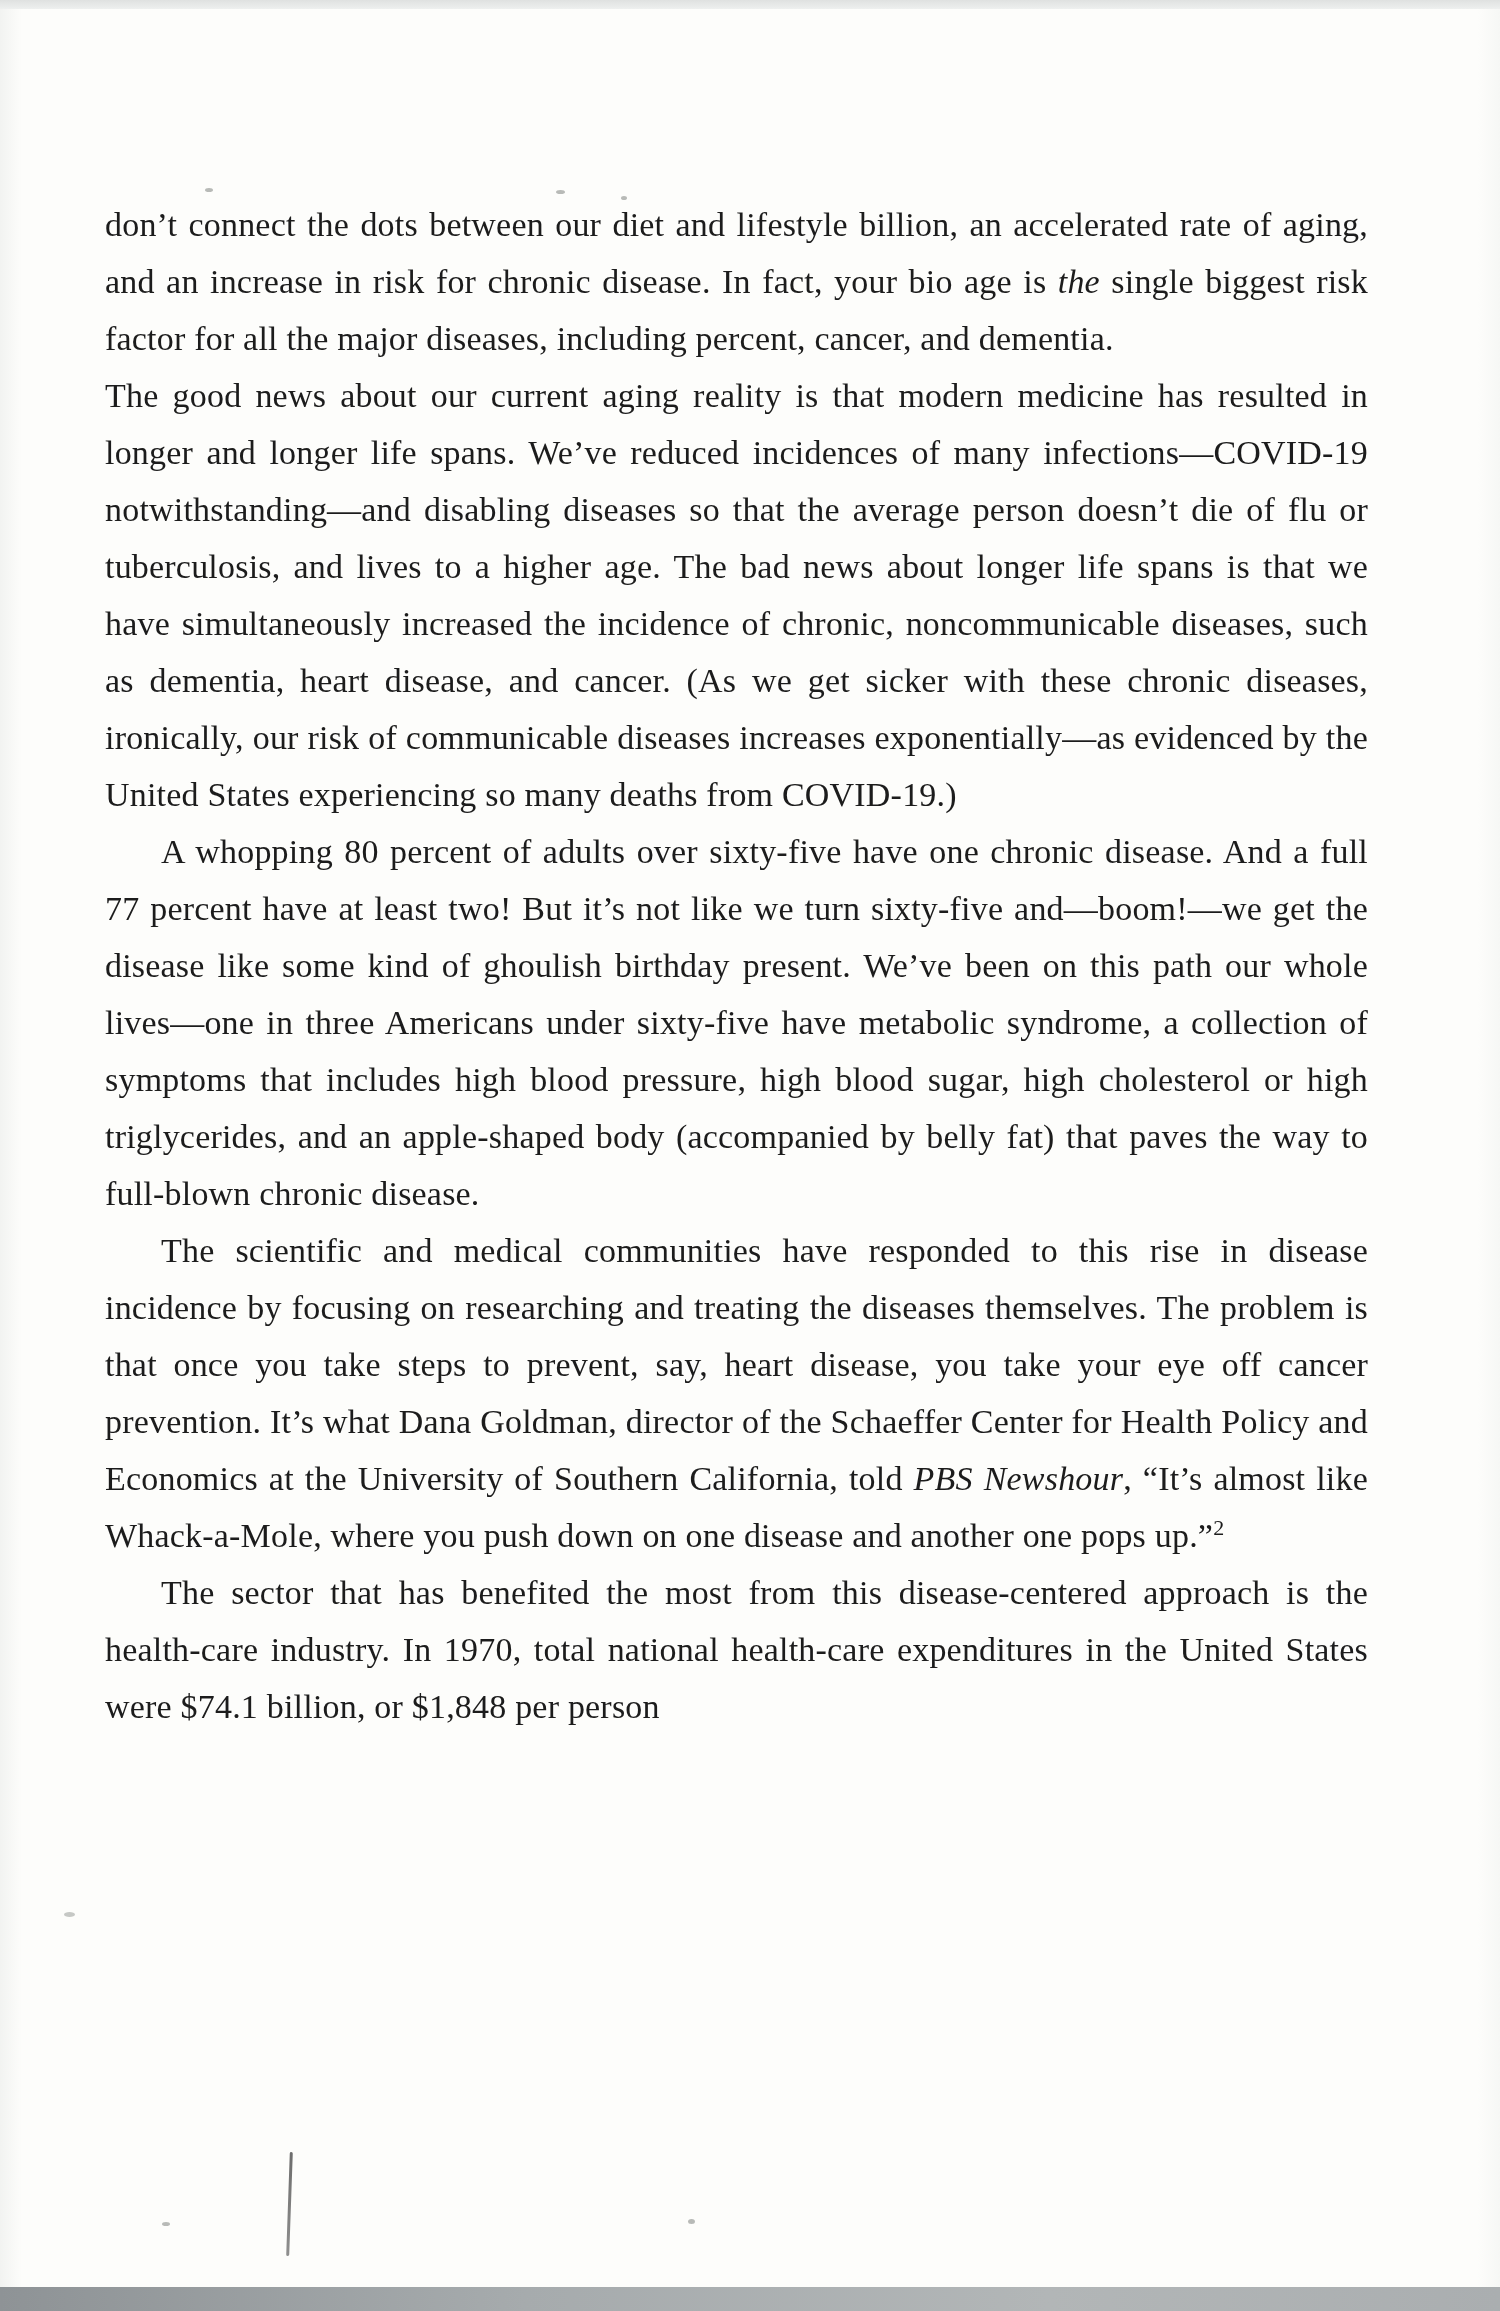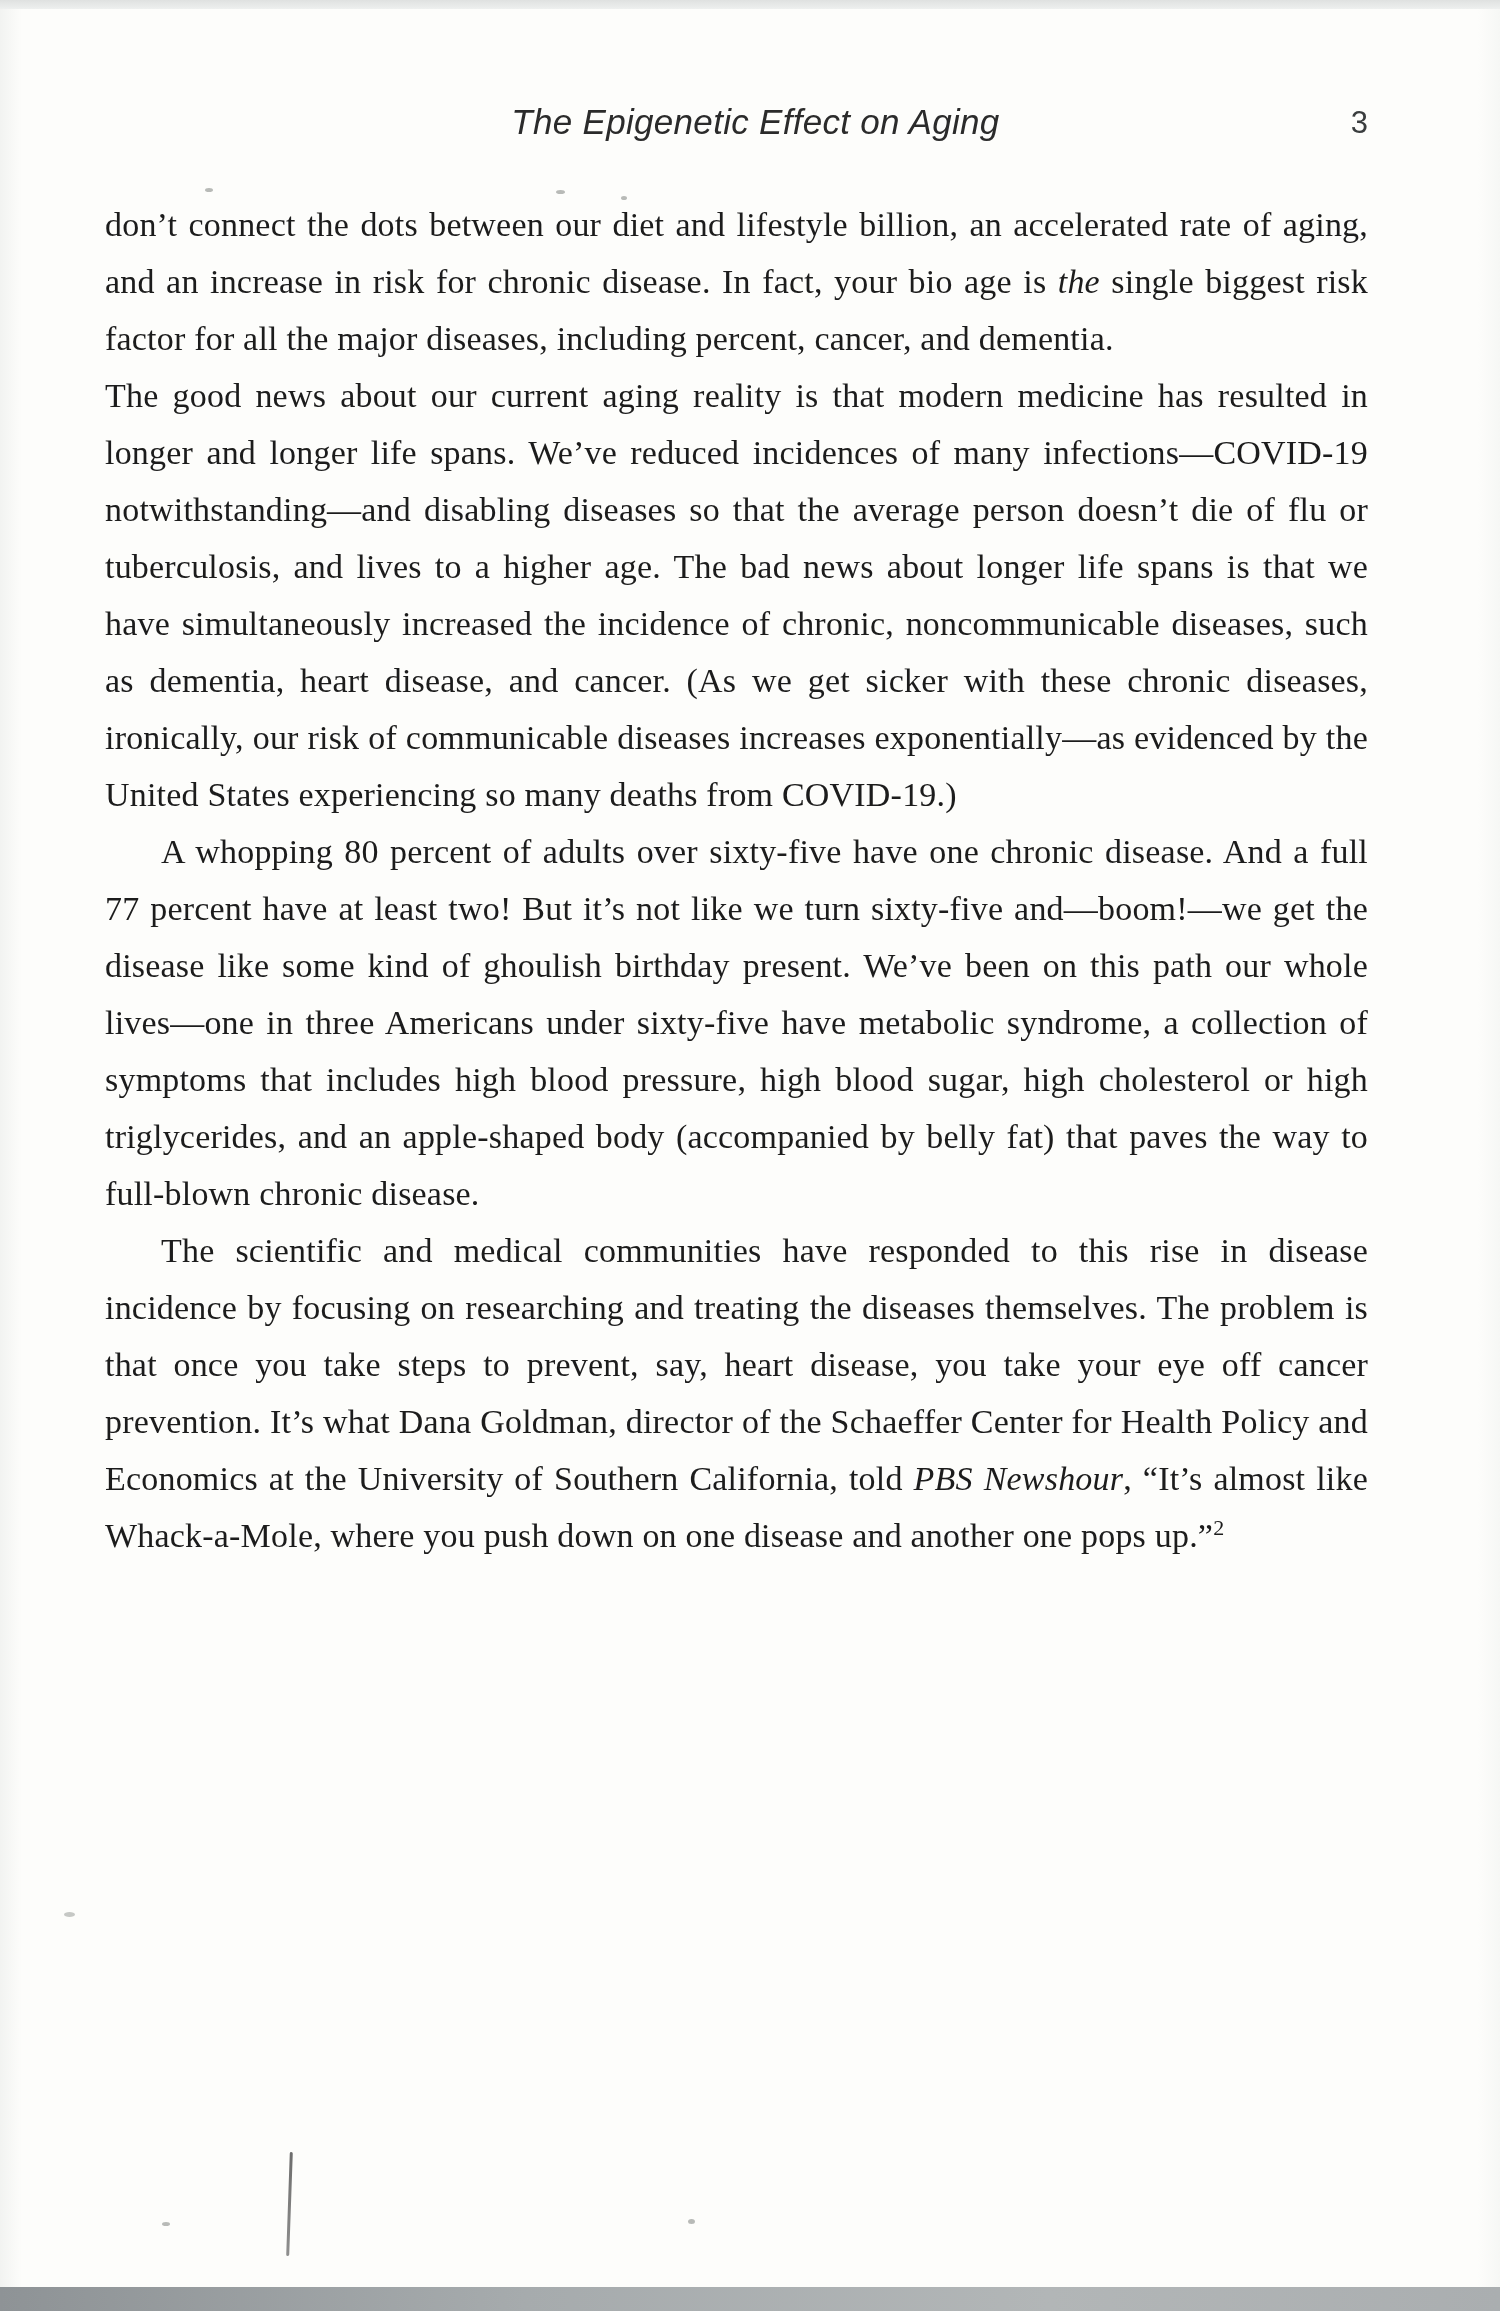--- a/index.html
+++ b/index.html
@@ -65,35 +65,32 @@
   .s4 { left:162px; top:2222px; width:8px; height:4px; }
   .s5 { left:688px; top:2219px; width:7px; height:5px; }
   .s6 { left:64px; top:1912px; width:11px; height:5px; background:#c6c8c5; }
 </style>
 </head>
 <body>
 
 <div class="page">
   <div class="top-edge"></div>
 
-  <header class="running-head">
-    <span class="running-title">The Epigenetic Effect on Aging</span>
-    <span class="page-number">3</span>
-  </header>
 
   <main class="body-text">
     <p class="para no-indent"><span>don’t connect the dots between our diet and lifestyle billion, an accelerated rate of aging, and an increase in risk for chronic disease. In fact, your bio age is </span><em class="ital">the</em><span> single biggest risk factor for all the major diseases, including percent, cancer, and dementia.</span></p>
 
 
     <p class="para no-indent">The good news about our current aging reality is that modern medicine has resulted in longer and longer life spans. We’ve reduced incidences of many infections—COVID-19 notwithstanding—and disabling diseases so that the average person doesn’t die of flu or tuberculosis, and lives to a higher age. The bad news about longer life spans is that we have simultaneously increased the incidence of chronic, noncommunicable diseases, such as dementia, heart disease, and cancer. (As we get sicker with these chronic diseases, ironically, our risk of communicable diseases increases exponentially—as evidenced by the United States experiencing so many deaths from COVID-19.)</p>
 
     <p class="para indent">A whopping 80 percent of adults over sixty-five have one chronic disease. And a full 77 percent have at least two! But it’s not like we turn sixty-five and—boom!—we get the disease like some kind of ghoulish birthday present. We’ve been on this path our whole lives—one in three Americans under sixty-five have metabolic syndrome, a collection of symptoms that includes high blood pressure, high blood sugar, high cholesterol or high triglycerides, and an apple-shaped body (accompanied by belly fat) that paves the way to full-blown chronic disease.</p>
 
     <p class="para indent"><span>The scientific and medical communities have responded to this rise in disease incidence by focusing on researching and treating the diseases themselves. The problem is that once you take steps to prevent, say, heart disease, you take your eye off cancer prevention. It’s what Dana Goldman, director of the Schaeffer Center for Health Policy and Economics at the University of Southern California, told </span><em class="ital">PBS Newshour</em><span>, “It’s almost like Whack-a-Mole, where you push down on one disease and another one pops up.”</span><sup class="footnote-ref">2</sup></p>
 
+    <p class="para indent">The sector that has benefited the most from this disease-centered approach is the health-care industry. In 1970, total national health-care expenditures in the United States were $74.1 billion, or $1,848 per person</p>
   </main>
 
   <div class="artifact-line"></div>
   <div class="speck s1"></div>
   <div class="speck s2"></div>
   <div class="speck s3"></div>
   <div class="speck s4"></div>
   <div class="speck s5"></div>
   <div class="speck s6"></div>
 

